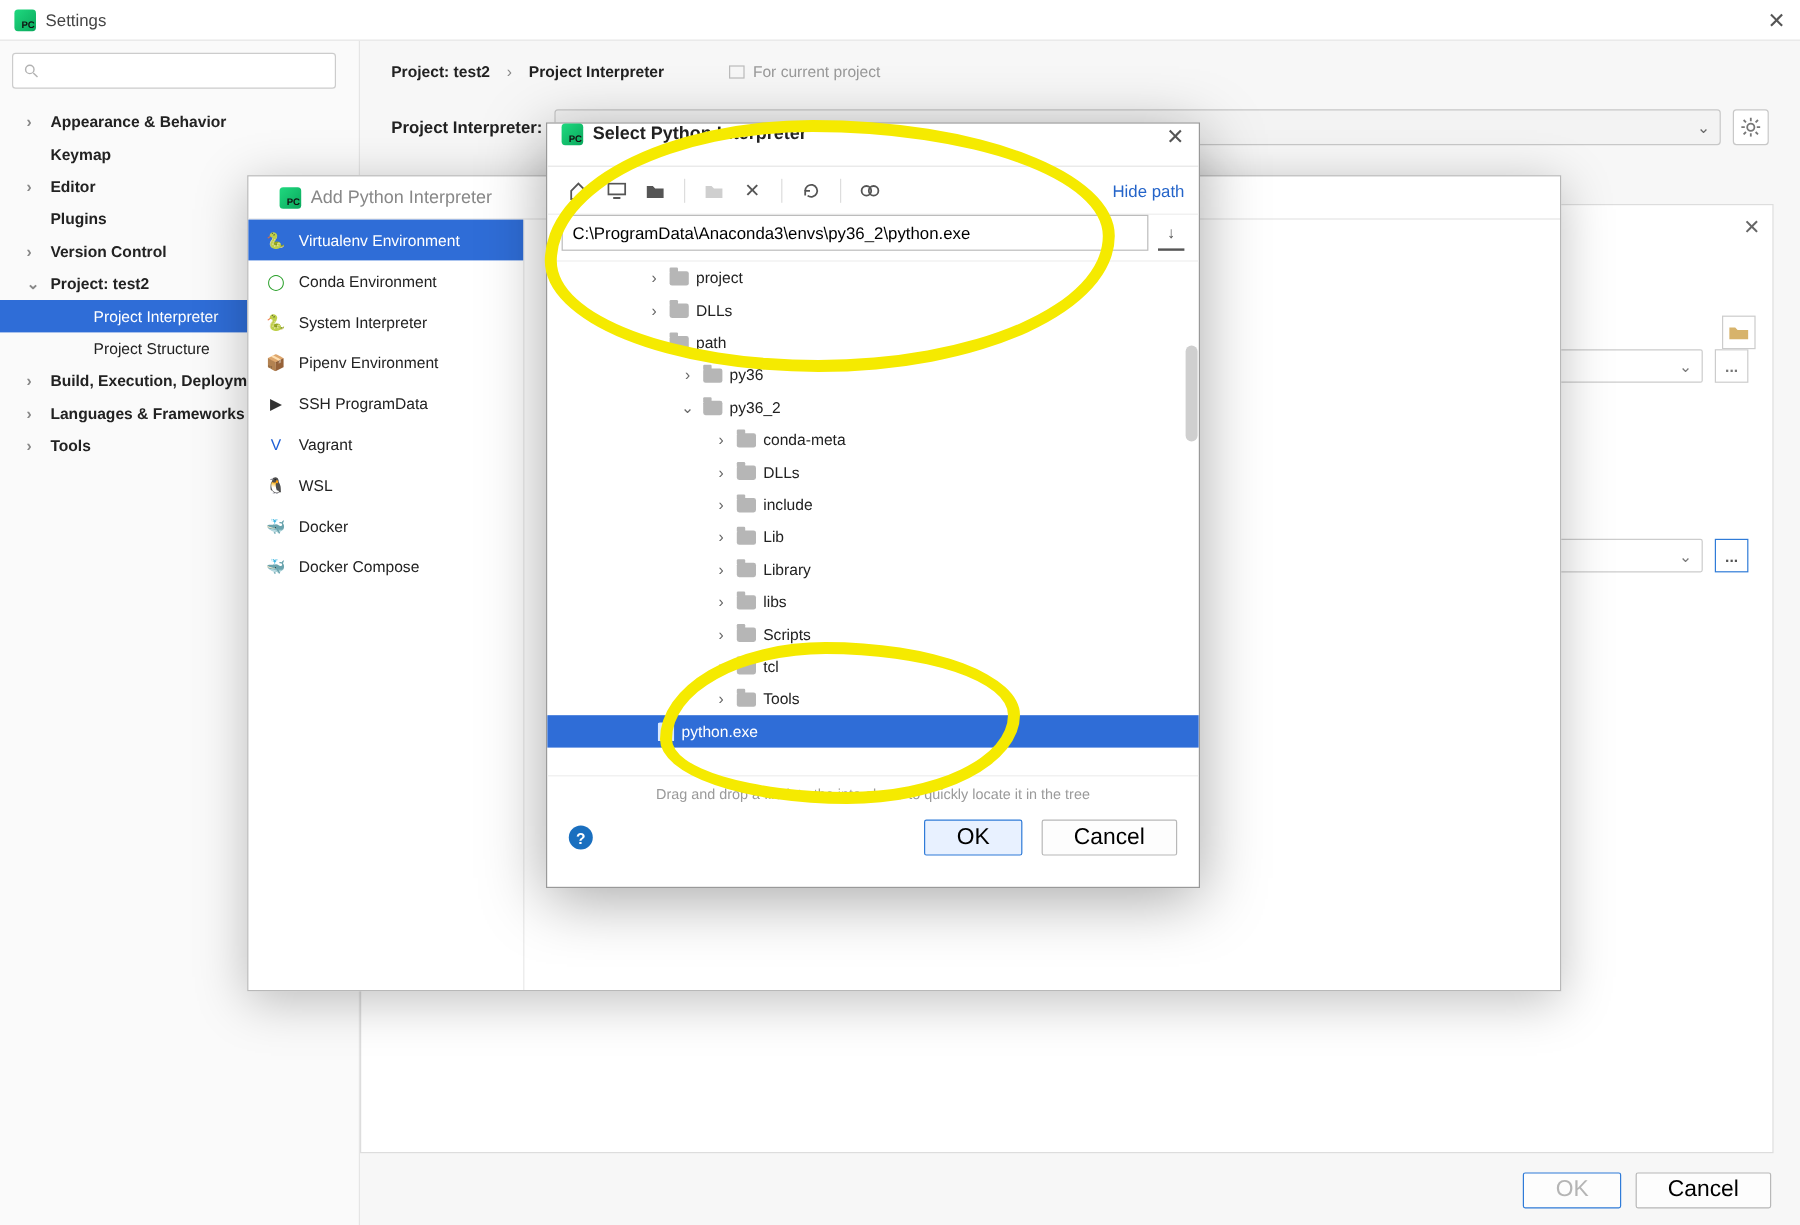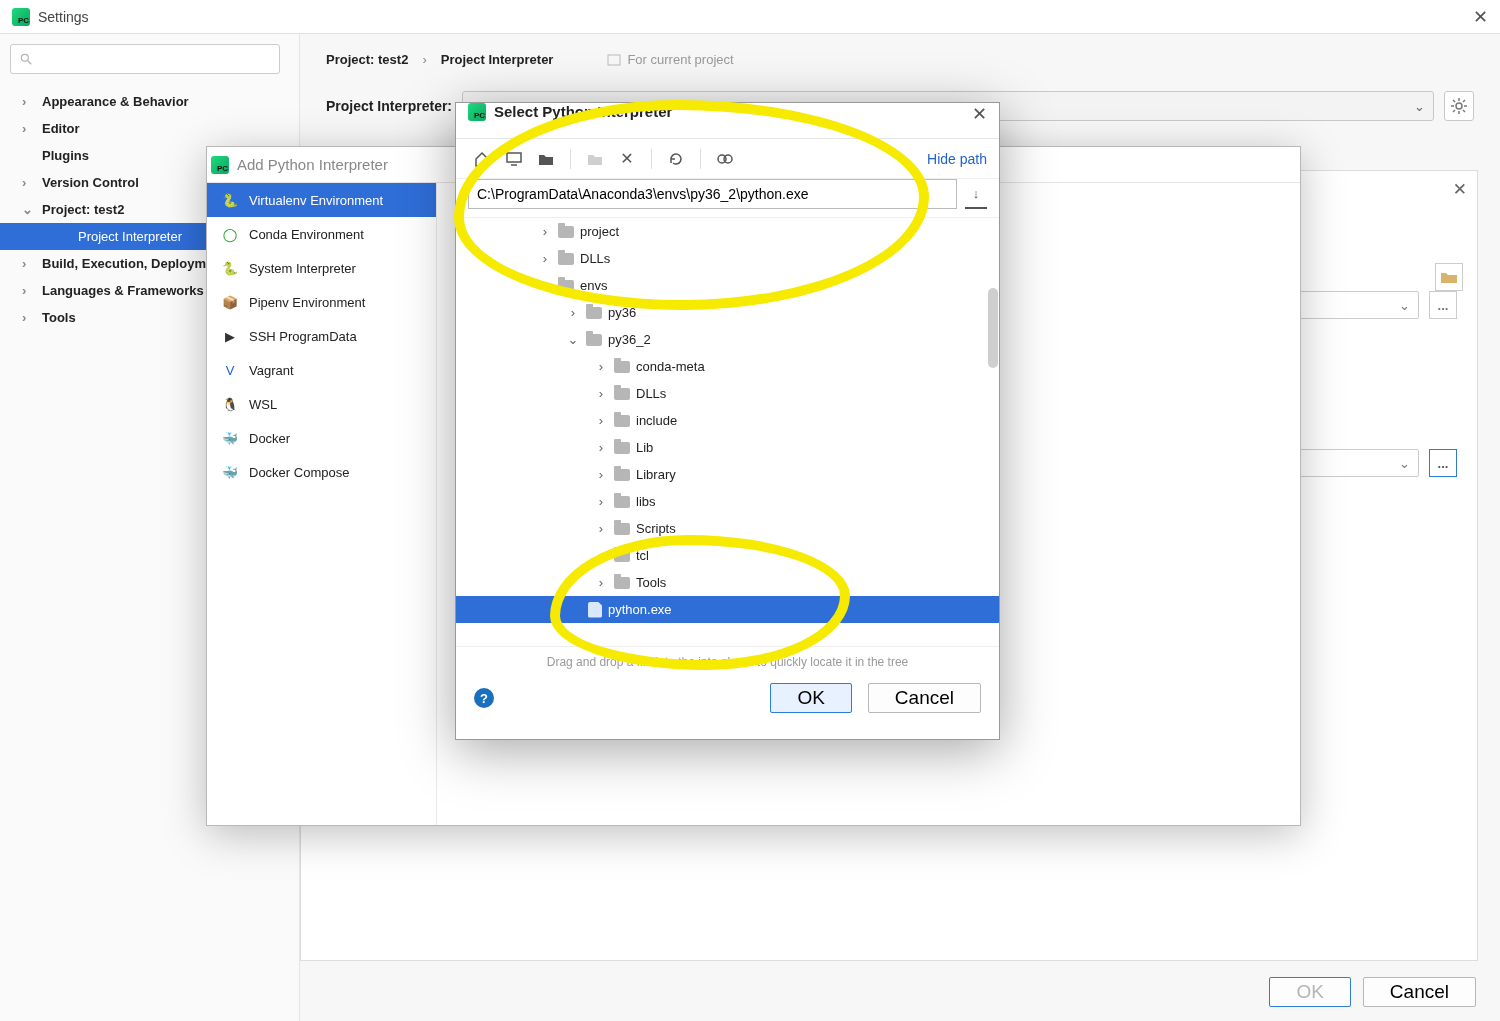--- a/index.html
+++ b/index.html
@@ -35,21 +35,21 @@
 .inner-panel { position:absolute; left:0; right:22px; top:136px; bottom:60px; border:1px solid #ddd; background:#fff;}
 .inner-panel .close2{ position:absolute; right:10px; top:8px; color:#666; font-size:17px; cursor:pointer;}
 .hidden-combo-row{ padding:120px 20px 0 20px; display:flex; flex-direction:column; gap:20px;}
 .thin-combo{ display:flex; align-items:center; justify-content:flex-end; height:28px; border:1px solid #ccc; padding:0 8px; background:#fff; color:#777; border-radius:2px;}
 .folder-btn{width:28px;height:28px;border:1px solid #ccc;background:#fff;display:flex;align-items:center;justify-content:center;color:#9c7a3a;}
 .dots-btn{width:28px;height:28px;border:1px solid #2f7bd8;background:#fff;display:flex;align-items:center;justify-content:center;color:#555;font-weight:bold;}
 .dots-btn2{width:28px;height:28px;border:1px solid #ccc;background:#fff;display:flex;align-items:center;justify-content:center;color:#777;font-weight:bold;}
 
 
 .dlg-add { position:absolute; left:206px; top:146px; width:1095px; height:680px; background:#fff; border:1px solid #b8b8b8; box-shadow:0 8px 40px rgba(0,0,0,0.25); z-index:10;}
-.dlg-titlebar{display:flex;align-items:center;height:36px;border-bottom:1px solid #e5e5e5;padding:0 4px;}
+.dlg-titlebar{display:flex;align-items:center;height:36px;border-bottom:1px solid #e5e5e5;padding:0 26px;}
 .dlg-titlebar .t{font-size:15px; color:#888; margin-left:8px;}
 .dlg-add-body{display:flex; height:calc(100% - 36px);}
 .dlg-add-side{width:230px; border-right:1px solid #e9e9e9;}
 .env-item{display:flex; align-items:center; gap:10px; padding:8px 14px; font-size:14px; cursor:pointer;}
 .env-item.active{background:#2f6dd7;color:#fff;}
 .circ{width:18px;height:18px;display:inline-flex;align-items:center;justify-content:center;}
 
 
 .dlg-sel { position:absolute; left:455px; top:102px; width:545px; height:638px; background:#fff; border:1px solid #999; box-shadow:0 10px 50px rgba(0,0,0,0.35); z-index:20;}
 .dlg-sel .dtitle{display:flex;align-items:flex-start;height:36px;padding:0 12px;border-bottom:1px solid #e5e5e5;}
@@ -97,38 +97,46 @@
           <circle cx="10" cy="10" r="6" stroke="#555" stroke-width="2" fill="none"></circle>
           <line x1="15" y1="15" x2="21" y2="21" stroke="#555" stroke-width="2"></line>
         </svg>
     </div>
     <div class="tree" id="settings-tree">
         <div class="tree-item bold">
           <span class="chev">›</span>
           <span>Appearance &amp; Behavior</span>
         </div>
         <div class="tree-item bold">
+          <span class="chev"></span>
+          <span>Keymap</span>
+        </div>
+        <div class="tree-item bold">
           <span class="chev">›</span>
           <span>Editor</span>
         </div>
         <div class="tree-item bold">
           <span class="chev"></span>
           <span>Plugins</span>
         </div>
         <div class="tree-item bold">
           <span class="chev">›</span>
           <span>Version Control</span>
         </div>
         <div class="tree-item bold">
           <span class="chev">⌄</span>
           <span>Project: test2</span>
         </div>
         <div class="tree-item child active">
           <span class="chev"></span>
           <span>Project Interpreter</span>
+        </div>
+        <div class="tree-item child">
+          <span class="chev"></span>
+          <span>Project Structure</span>
         </div>
         <div class="tree-item bold">
           <span class="chev">›</span>
           <span>Build, Execution, Deployment</span>
         </div>
         <div class="tree-item bold">
           <span class="chev">›</span>
           <span>Languages &amp; Frameworks</span>
         </div>
         <div class="tree-item bold">
@@ -314,21 +322,21 @@
         <span>project</span>
       </div>
       <div class="ft-row" style="padding-left: 82px;">
         <span class="arrow">›</span>
         <span class="fld"></span>
         <span>DLLs</span>
       </div>
       <div class="ft-row" style="padding-left: 82px;">
         <span class="arrow">⌄</span>
         <span class="fld"></span>
-        <span>envs</span>
+        <span>path</span>
       </div>
       <div class="ft-row" style="padding-left: 110px;">
         <span class="arrow">›</span>
         <span class="fld"></span>
         <span>py36</span>
       </div>
       <div class="ft-row" style="padding-left: 110px;">
         <span class="arrow">⌄</span>
         <span class="fld"></span>
         <span>py36_2</span>
@@ -371,21 +379,21 @@
       <div class="ft-row" style="padding-left: 138px;">
         <span class="arrow">›</span>
         <span class="fld"></span>
         <span>tcl</span>
       </div>
       <div class="ft-row" style="padding-left: 138px;">
         <span class="arrow">›</span>
         <span class="fld"></span>
         <span>Tools</span>
       </div>
-      <div class="ft-row sel" style="padding-left: 112px;">
+      <div class="ft-row sel" style="padding-left: 72px;">
         <span class="arrow"></span>
         <span class="pyf"></span>
         <span>python.exe</span>
       </div>
     </div>
   <div class="hint">Drag and drop a file into the into above to quickly locate it in the tree</div>
   <div class="dlg-btns">
     <div class="help">?</div>
     <div class="spacer"></div>
     <button class="wbtn ok">OK</button>

